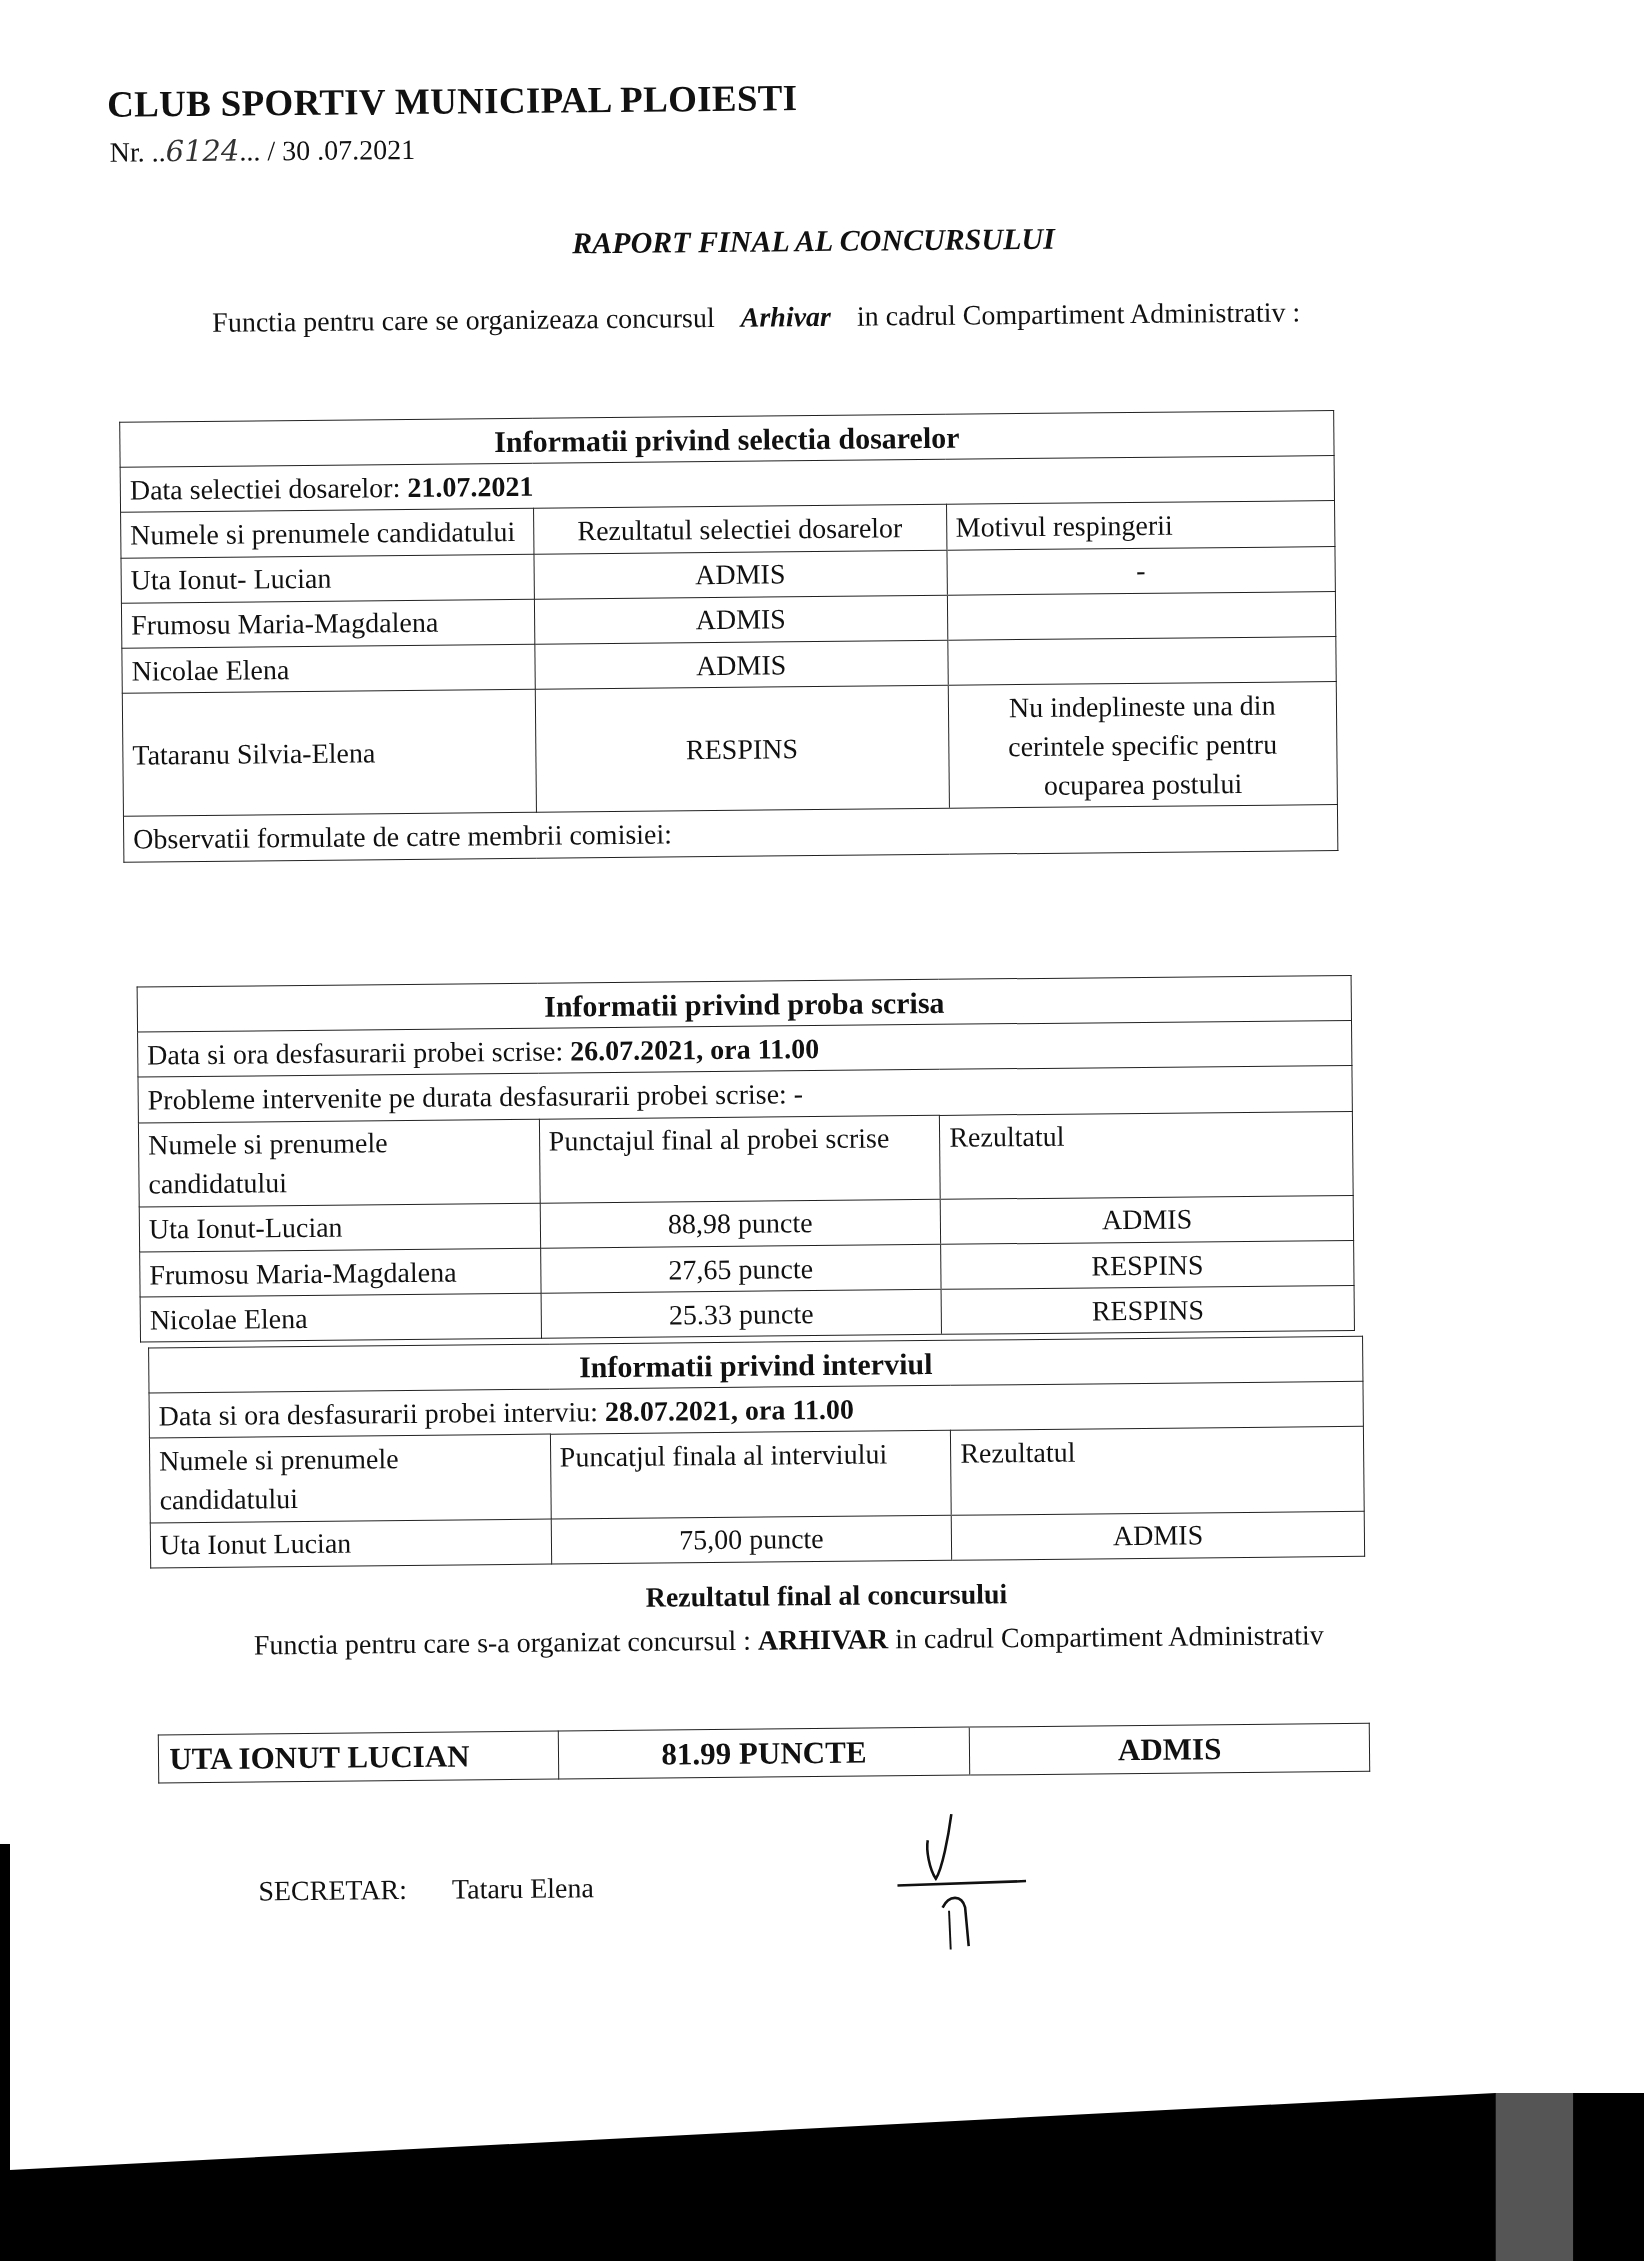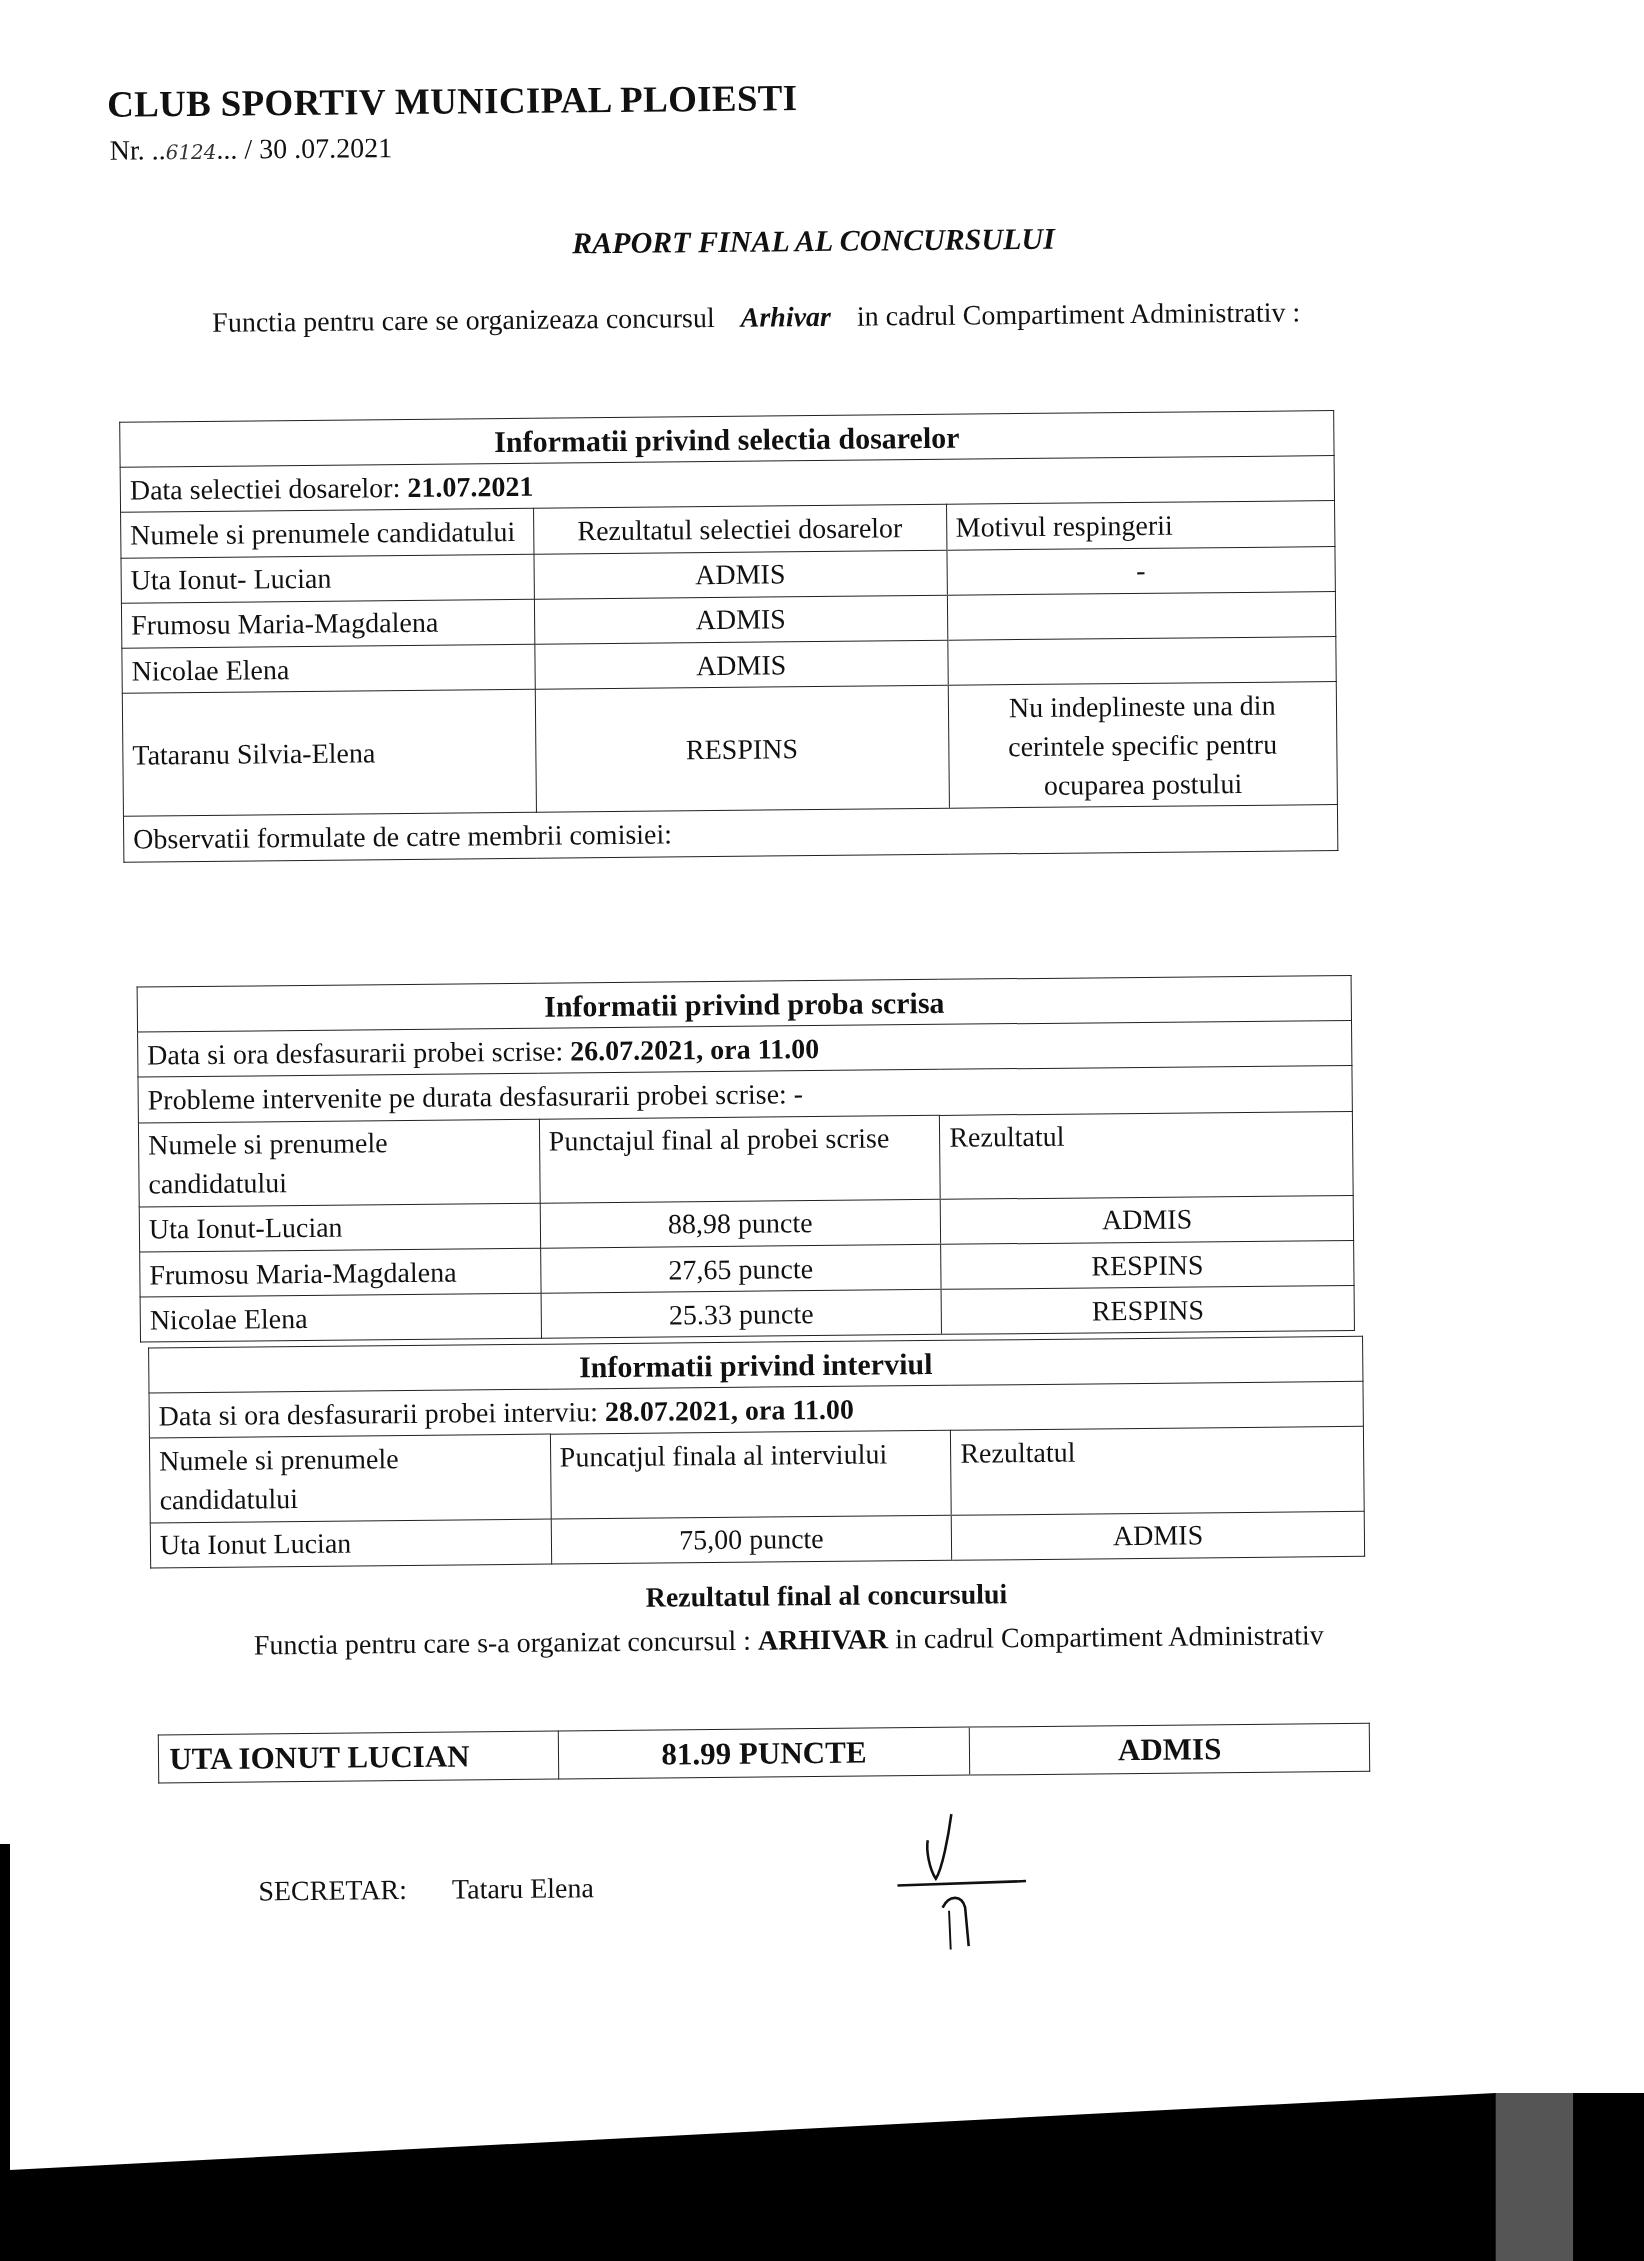--- a/index.html
+++ b/index.html
@@ -3,21 +3,21 @@
 <meta charset="utf-8">
 <style>
   html, body { margin: 0; padding: 0; background: #ffffff; }
   body {
     width: 1644px; height: 2261px; position: relative; overflow: hidden;
     font-family: "Liberation Serif", "DejaVu Serif", serif; color: #111;
   }
   .page { position: absolute; inset: 0; transform: rotate(-0.55deg); transform-origin: 822px 1128px; }
   .org { position: absolute; left: 117px; top: 76px; font-size: 37px; font-weight: bold; letter-spacing: 0.3px; }
   .nr { position: absolute; left: 119px; top: 128px; font-size: 28px; }
-  .nr .hand { font-family: "DejaVu Serif", serif; font-style: italic; font-size: 20px; color: #333; }
+  .nr .hand { font-family: "DejaVu Serif", serif; font-style: italic; font-size: 29px; color: #333; }
   .title { position: absolute; left: 0; width: 1644px; top: 224px; text-align: center; font-size: 30px; font-weight: bold; font-style: italic; }
   .intro { position: absolute; left: 123px; top: 293px; width: 1270px; font-size: 28px; line-height: 48px; text-align: justify; }
   .intro .indent { display: inline-block; width: 97px; }
   .intro em { font-weight: bold; }
   .intro .gap { display: inline-block; width: 26px; }
 
   table.t { position: absolute; border-collapse: collapse; font-size: 28px; }
   table.t td { border: 1.9px solid #222; padding: 2.6px 9px; vertical-align: top; line-height: 39px; }
   table.t td.vd { border-left: 1.3px dashed #555; border-right: 1.3px dashed #555; }
   .center { text-align: center; }

